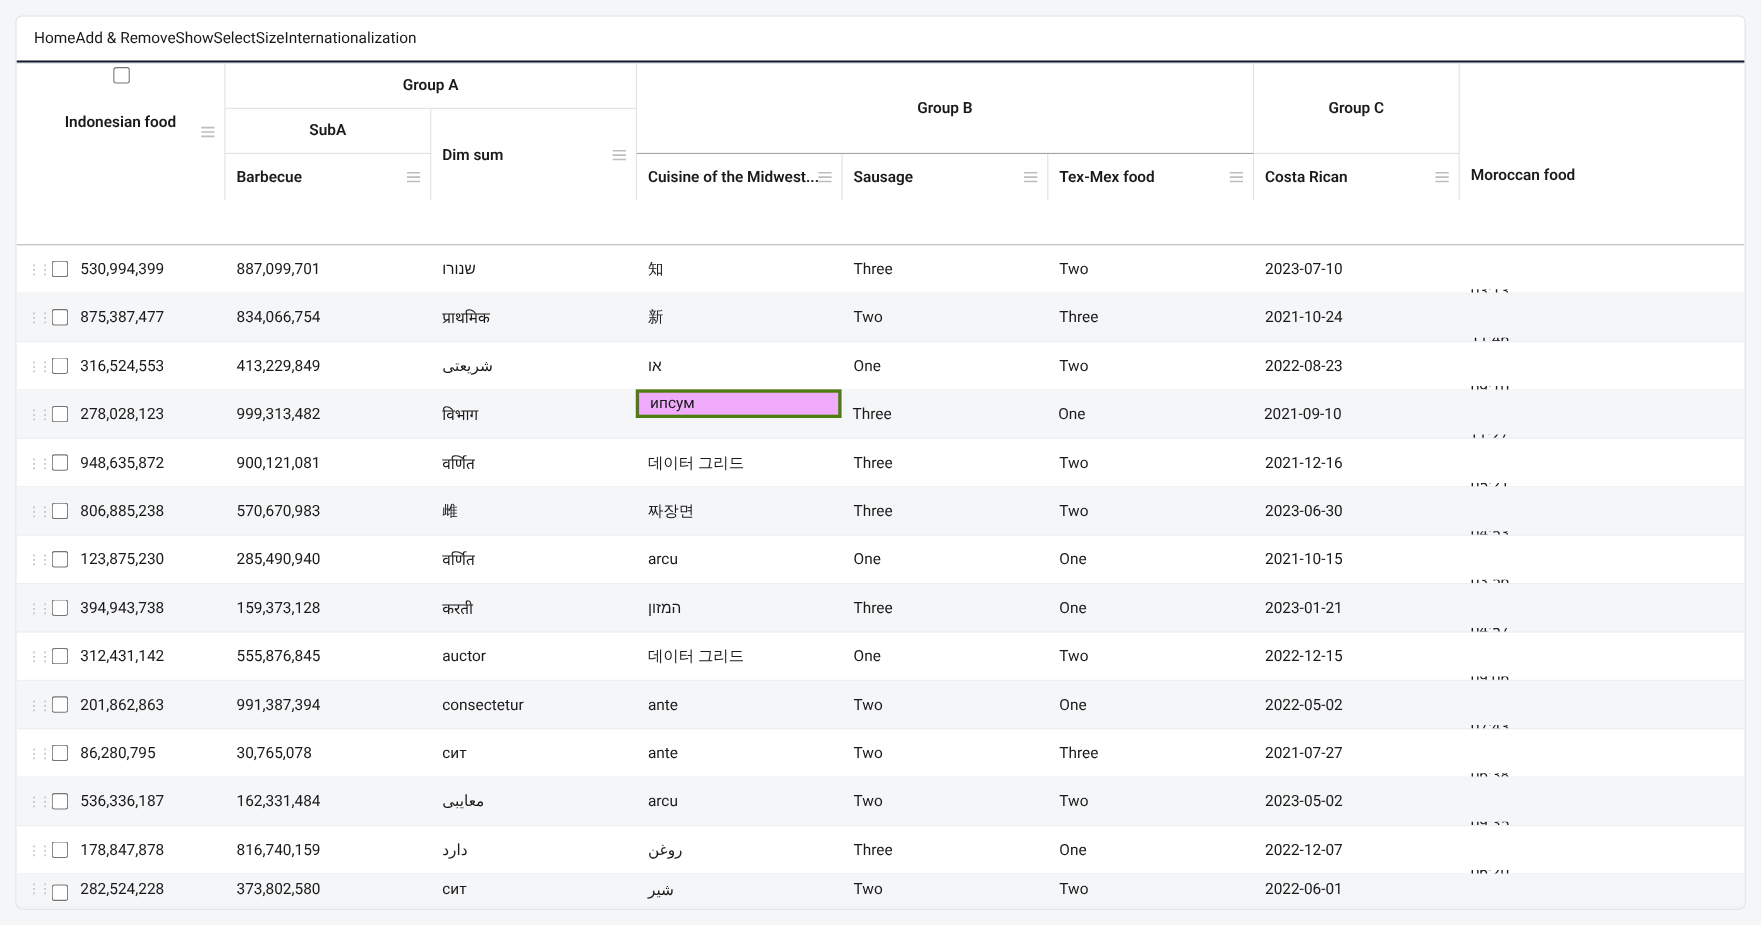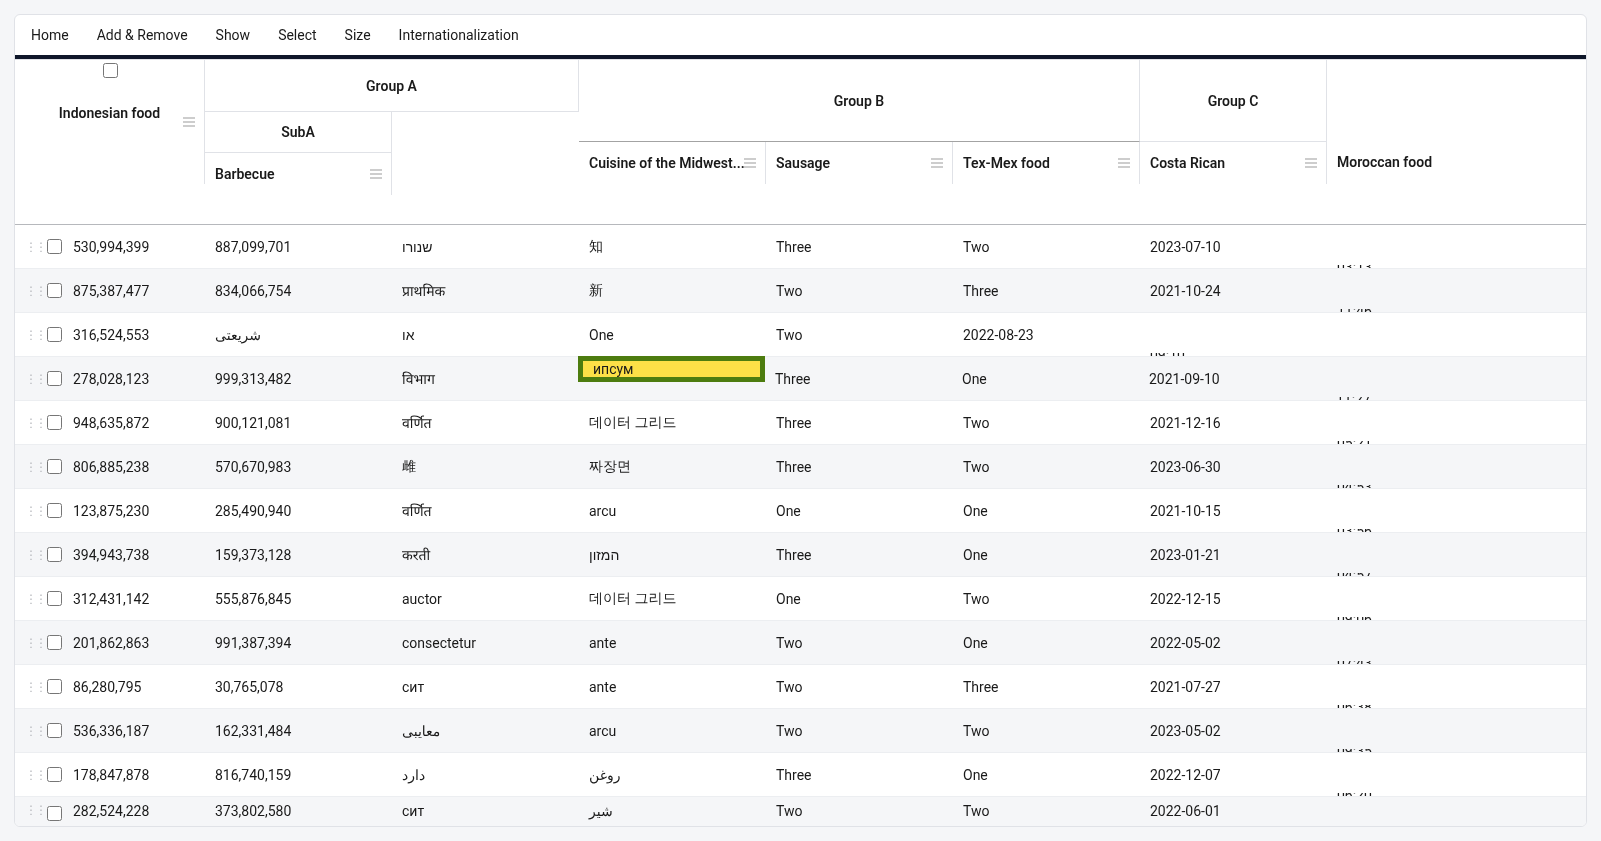--- a/index.html
+++ b/index.html
@@ -19,23 +19,22 @@
     background: #fff;
     border: 1px solid #e0e2e7;
     border-radius: 6px;
     height: 100%;
     display: flex;
     flex-direction: column;
     overflow: hidden;
   }
   .menu {
     display: flex;
-    gap: 28px;
     padding: 12px 16px;
-    border-bottom: 4px solid #0f172a;
+    border-bottom: 2px solid #0f172a;
   }
   .menu-item { cursor: pointer; }
   .grid-wrap {
     flex: 1 1 auto;
     overflow: hidden;
     border-top: 1px solid #e0e2e7;
   }
   .grid {
     width: 100%;
     height: 100%;
@@ -103,22 +102,22 @@
     color: #b6b8bc;
     font-size: 12px;
     letter-spacing: -2px;
     cursor: grab;
   }
   input[type=checkbox]{
     width:15px;height:15px;
     accent-color:#666;
   }
   .cell-highlight {
-    background: #fde047;
-    border: 5px solid #4d7c0f;
+    background: #f0abfc;
+    border: 3px solid #4d7c0f;
     margin: -1px 0 18px -1px;
   }
   .partial {
     height: 30px !important;
     overflow: hidden;
   }
   .partial .bcell { align-items: flex-start; padding-top:6px;}
 </style>
 </head>
 <body>
@@ -144,36 +143,44 @@
             <div class="hcell col-sel" style="height:124px;gap:24px;flex-direction:column;">
               <input type="checkbox" style="">
               <span>Indonesian food</span>
               <span class="menu-ico">
                 <svg viewBox="0 0 14 12">
                     <path d="M1 2h12M1 6h12M1 10h12" stroke="#888" stroke-width="1.5"></path>
                   </svg>
               </span>
             </div>
             <div style="display:flex;flex-direction:column">
-              <div class="hcell center group-a" style="height:52px;border-bottom:1px solid #e0e2e7;">
+              <div class="hcell center group-a" style="height:41px;border-bottom:1px solid #e0e2e7;">
                 <span>Group A</span>
               </div>
               <div style="display:flex">
                 <div style="display:flex;flex-direction:column">
                   <div class="hcell center col-bbq" style="height:41px;border-bottom:1px solid #e0e2e7;">
                     <span>SubA</span>
                   </div>
                   <div class="hcell col-bbq" style="height:42px;">
                     <span>Barbecue</span>
                     <span class="menu-ico">
                       <svg viewBox="0 0 14 12">
                           <path d="M1 2h12M1 6h12M1 10h12" stroke="#888" stroke-width="1.5"></path>
                         </svg>
                     </span>
                   </div>
+                </div>
+                <div class="hcell col-dim" style="height:83px;">
+                  <span>Dim sum</span>
+                  <span class="menu-ico">
+                    <svg viewBox="0 0 14 12">
+                        <path d="M1 2h12M1 6h12M1 10h12" stroke="#888" stroke-width="1.5"></path>
+                      </svg>
+                  </span>
                 </div>
               </div>
             </div>
             <div style="display:flex;flex-direction:column">
               <div class="hcell center group-b" style="height:82px;border-bottom:1px solid #a3a3a3;">
                 <span>Group B</span>
               </div>
               <div style="display:flex">
                 <div class="hcell col-midw" style="height:42px;text-align:center;">
                   <span>Cuisine of the Midwest...</span>
@@ -248,20 +255,21 @@
               <div class="bcell col-tex">Three</div>
               <div class="bcell col-cost">2021-10-24</div>
               <div class="bcell col-mor">11:46</div>
             </div>
             <div class="brow">
               <div class="bcell col-sel selcol">
                 <span class="drag">⋮⋮</span>
                 <input type="checkbox" style="">
                 <span>316,524,553</span>
               </div>
+              <div class="bcell col-bbq">413,229,849</div>
               <div class="bcell col-dim">شریعتی</div>
               <div class="bcell col-midw">או</div>
               <div class="bcell col-saus">One</div>
               <div class="bcell col-tex">Two</div>
               <div class="bcell col-cost">2022-08-23</div>
               <div class="bcell col-mor">09:10</div>
             </div>
             <div class="brow alt">
               <div class="bcell col-sel selcol">
                 <span class="drag">⋮⋮</span>

